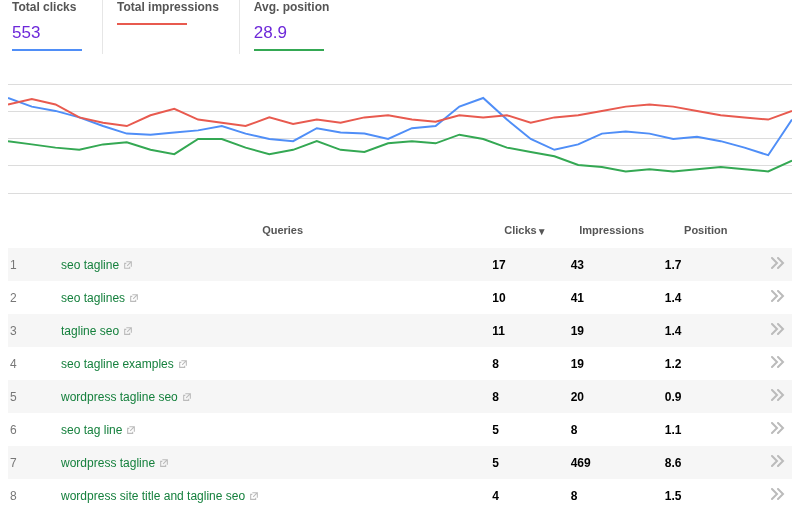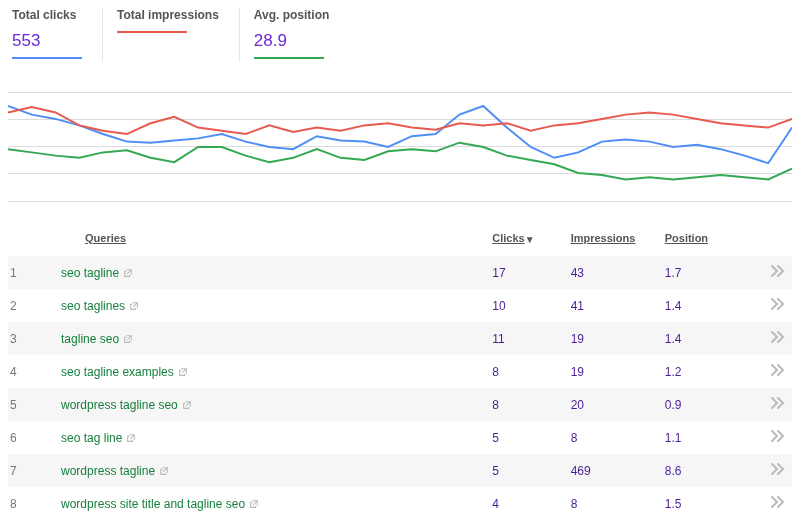--- a/index.html
+++ b/index.html
@@ -5,21 +5,21 @@
     * { box-sizing: border-box; margin: 0; padding: 0; }
     body {
       font-family: Arial, Helvetica, sans-serif;
       background: #fff;
       width: 800px;
       color: #333;
       font-size: 12px;
     }
     .metrics {
       display: flex;
-      padding: 8px 8px 0 8px;
+      padding: 0 8px 0 8px;
     }
     .metric {
       padding: 0 20px 3px 14px;
       border-right: 1px solid #e6e6e6;
     }
     .metric:first-child { padding-left: 4px; }
     .metric:last-child { border-right: none; }
     .metric-label {
       font-size: 12px;
       color: #555;
@@ -58,43 +58,42 @@
     .chart svg {
       position: absolute;
       inset: 0;
       width: 100%;
       height: 100%;
     }
 
     .table-wrap { margin: 0 8px; }
     table { width: 100%; border-collapse: collapse; }
     thead th {
-      text-align: left;
+      text-align: center;
       font-size: 11px;
       font-weight: 700;
       color: #555;
       padding: 10px 6px 12px 6px;
-      text-decoration: underline;
     }
     thead th.col-queries { padding-left: 30px; width: 55%; }
     thead th.col-clicks { width: 10%; }
     thead th.col-impressions { width: 12%; }
     thead th.col-position { width: 12%; }
     thead th.col-more { width: 5%; }
     thead th.col-num { width: 6%; }
     tbody tr:nth-child(odd) { background: #f6f6f6; }
     tbody td {
       padding: 9px 6px;
       font-size: 12px;
       color: #555;
       vertical-align: middle;
     }
     td.col-num { text-align: left; color:#777; padding-left:2px; width: 6%; }
     td.col-queries { color:#15803d; }
-    td.col-clicks, td.col-impressions, td.col-position { color:#4c1d95; }
+    td.col-clicks, td.col-impressions, td.col-position { color:#000000;font-weight:bold; }
     td.col-more { text-align: right; padding-right:6px; }
     .sort-arrow {
       display:inline-block; transform: translateY(1px); font-size:10px; color:#555;
     }
     .external-icon {
       display:inline-block;
       width:10px; height:10px;
       margin-left:4px;
       vertical-align: -1px;
     }

